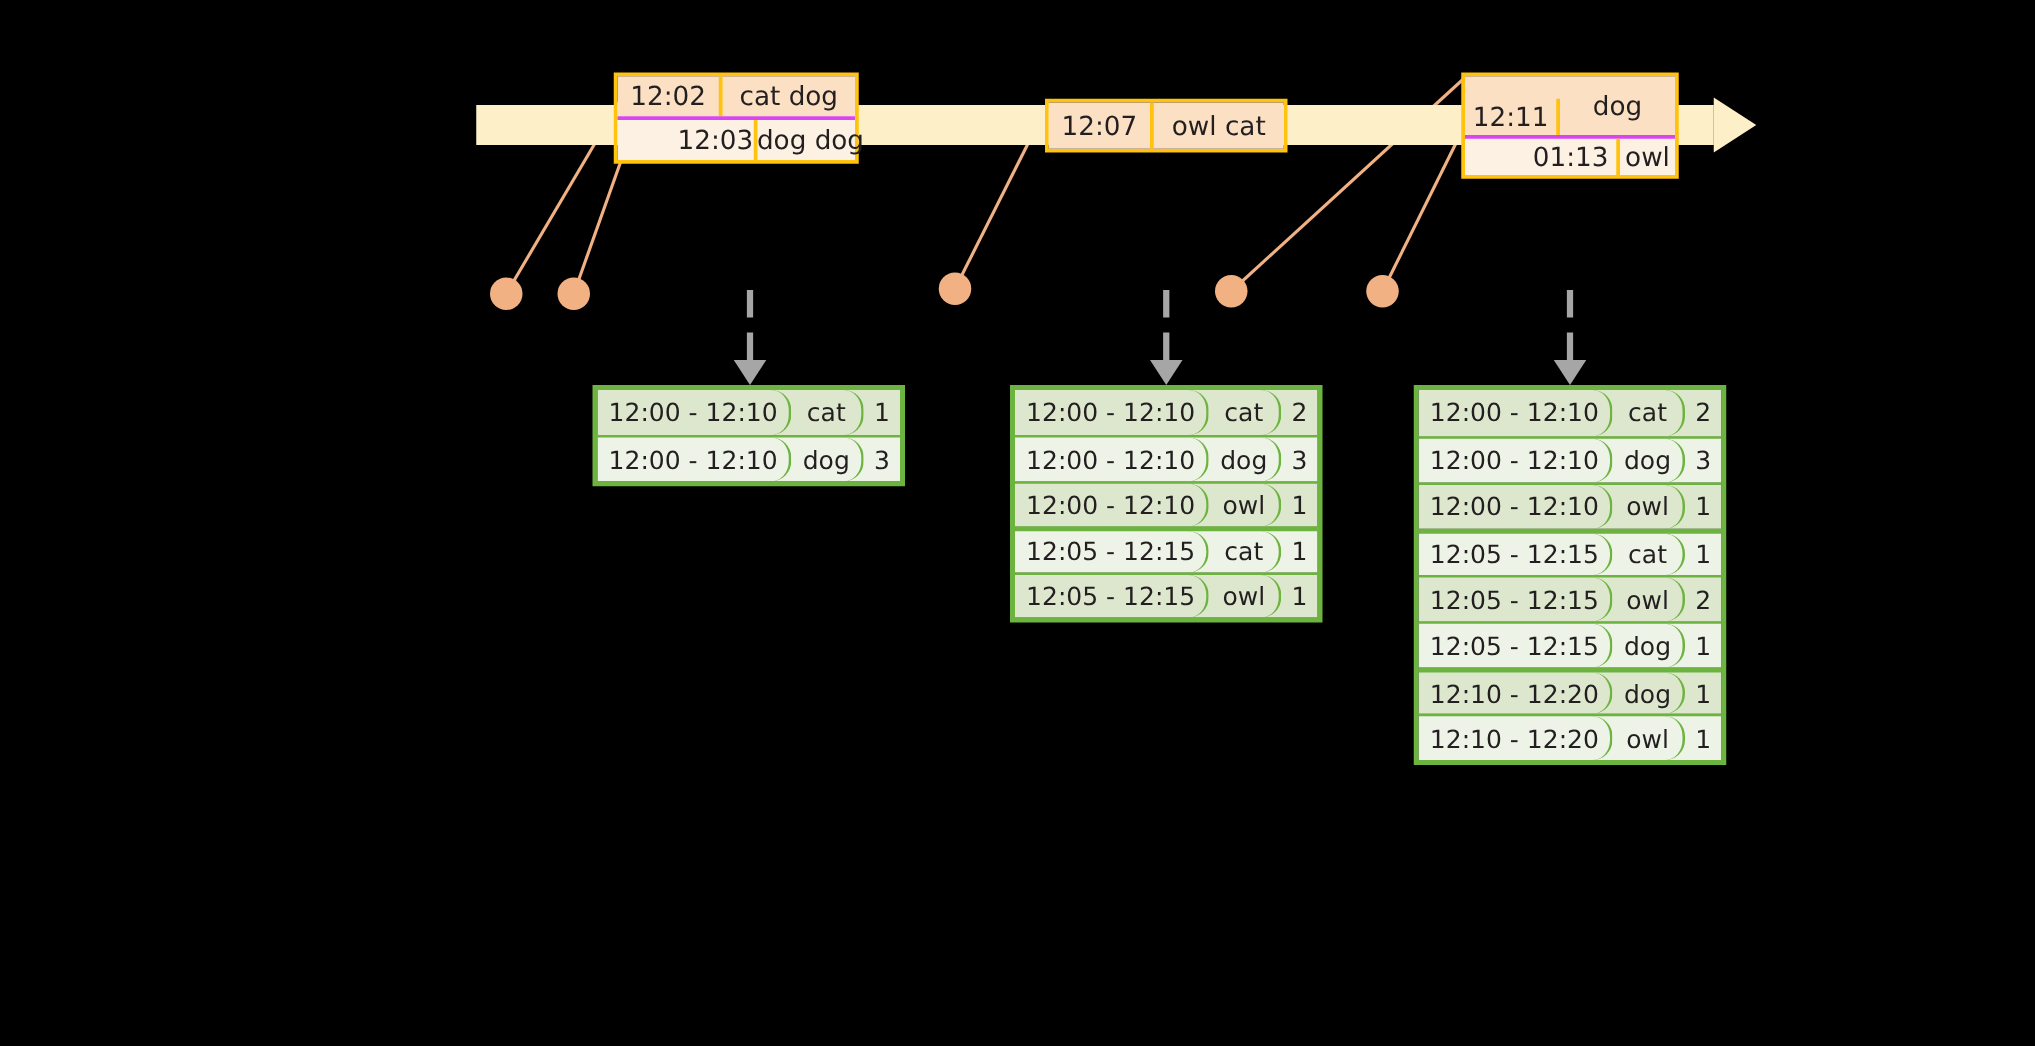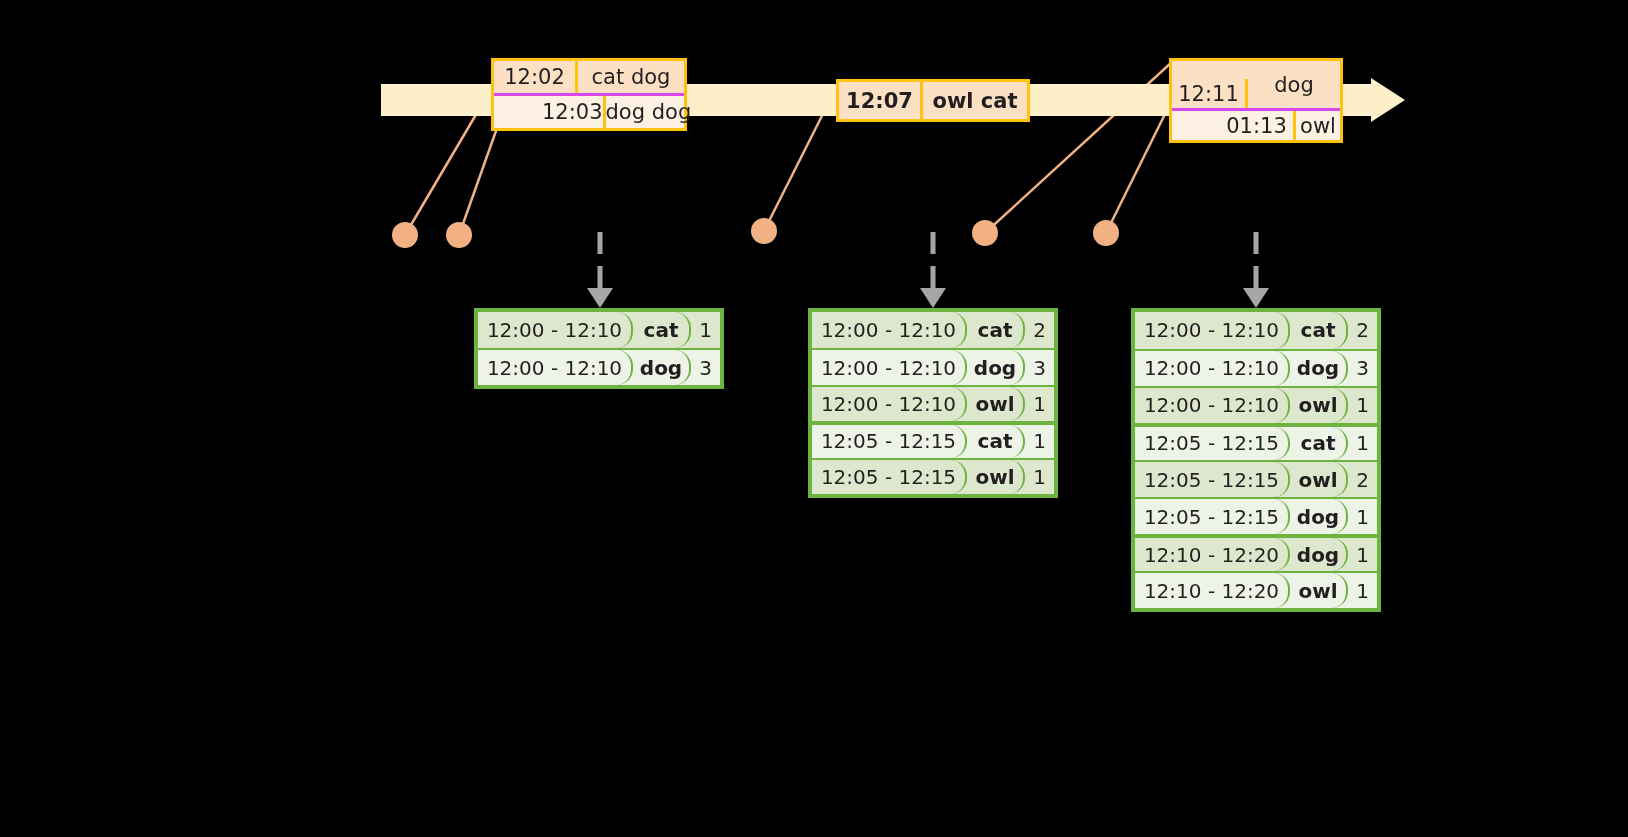--- a/index.html
+++ b/index.html
@@ -100,21 +100,21 @@
     display: flex;
     align-items: center;
     justify-content: center;
     font-size: 20px;
     color: #231f20;
     box-sizing: border-box;
     white-space: nowrap;
     border-radius: 16px;
   }
   .res-cell.window { border-right: 2px solid #6cb33f; }
-  .res-cell.key    { border-right: 2px solid #6cb33f; font-weight: bold; }
+  .res-cell.key    { border-right: 2px solid #6cb33f; }
 </style>
 </head>
 <body>
 
 <div id="stage">
 
   <svg id="wires" viewBox="0 0 1628 837" xmlns="http://www.w3.org/2000/svg">
     <g id="connector-group">
         <line x1="405" y1="235" x2="507" y2="62" stroke="#f2b183" stroke-width="2.5"></line>
         <line x1="459" y1="235" x2="507" y2="100" stroke="#f2b183" stroke-width="2.5"></line>
@@ -142,21 +142,21 @@
     <div class="evt-row shade-a">
       <div class="evt-cell time" style="width:84px;">12:02</div>
       <div class="evt-cell words" style="flex:1;">cat dog</div>
     </div>
     <div class="evt-row shade-b">
       <div class="evt-cell time" style="width:84px;">12:03</div>
       <div class="evt-cell words" style="flex:1;">dog dog</div>
     </div>
   </div>
 
-  <div class="evt-box" style="left:836px; top:79px; width:194px; height:43px;font-weight:bold;">
+  <div class="evt-box" style="left:836px; top:79px; width:194px; height:43px;">
     <div class="evt-row shade-a">
       <div class="evt-cell time" style="width:84px;">12:07</div>
       <div class="evt-cell words" style="flex:1;">owl cat</div>
     </div>
   </div>
 
   <div class="evt-box" style="left:1169px; top:58px; width:174px; height:85px;">
     <div class="evt-row shade-a">
       <div class="evt-cell time" style="width:76px;margin-top:18px;">12:11</div>
       <div class="evt-cell words" style="flex:1;">dog</div>

